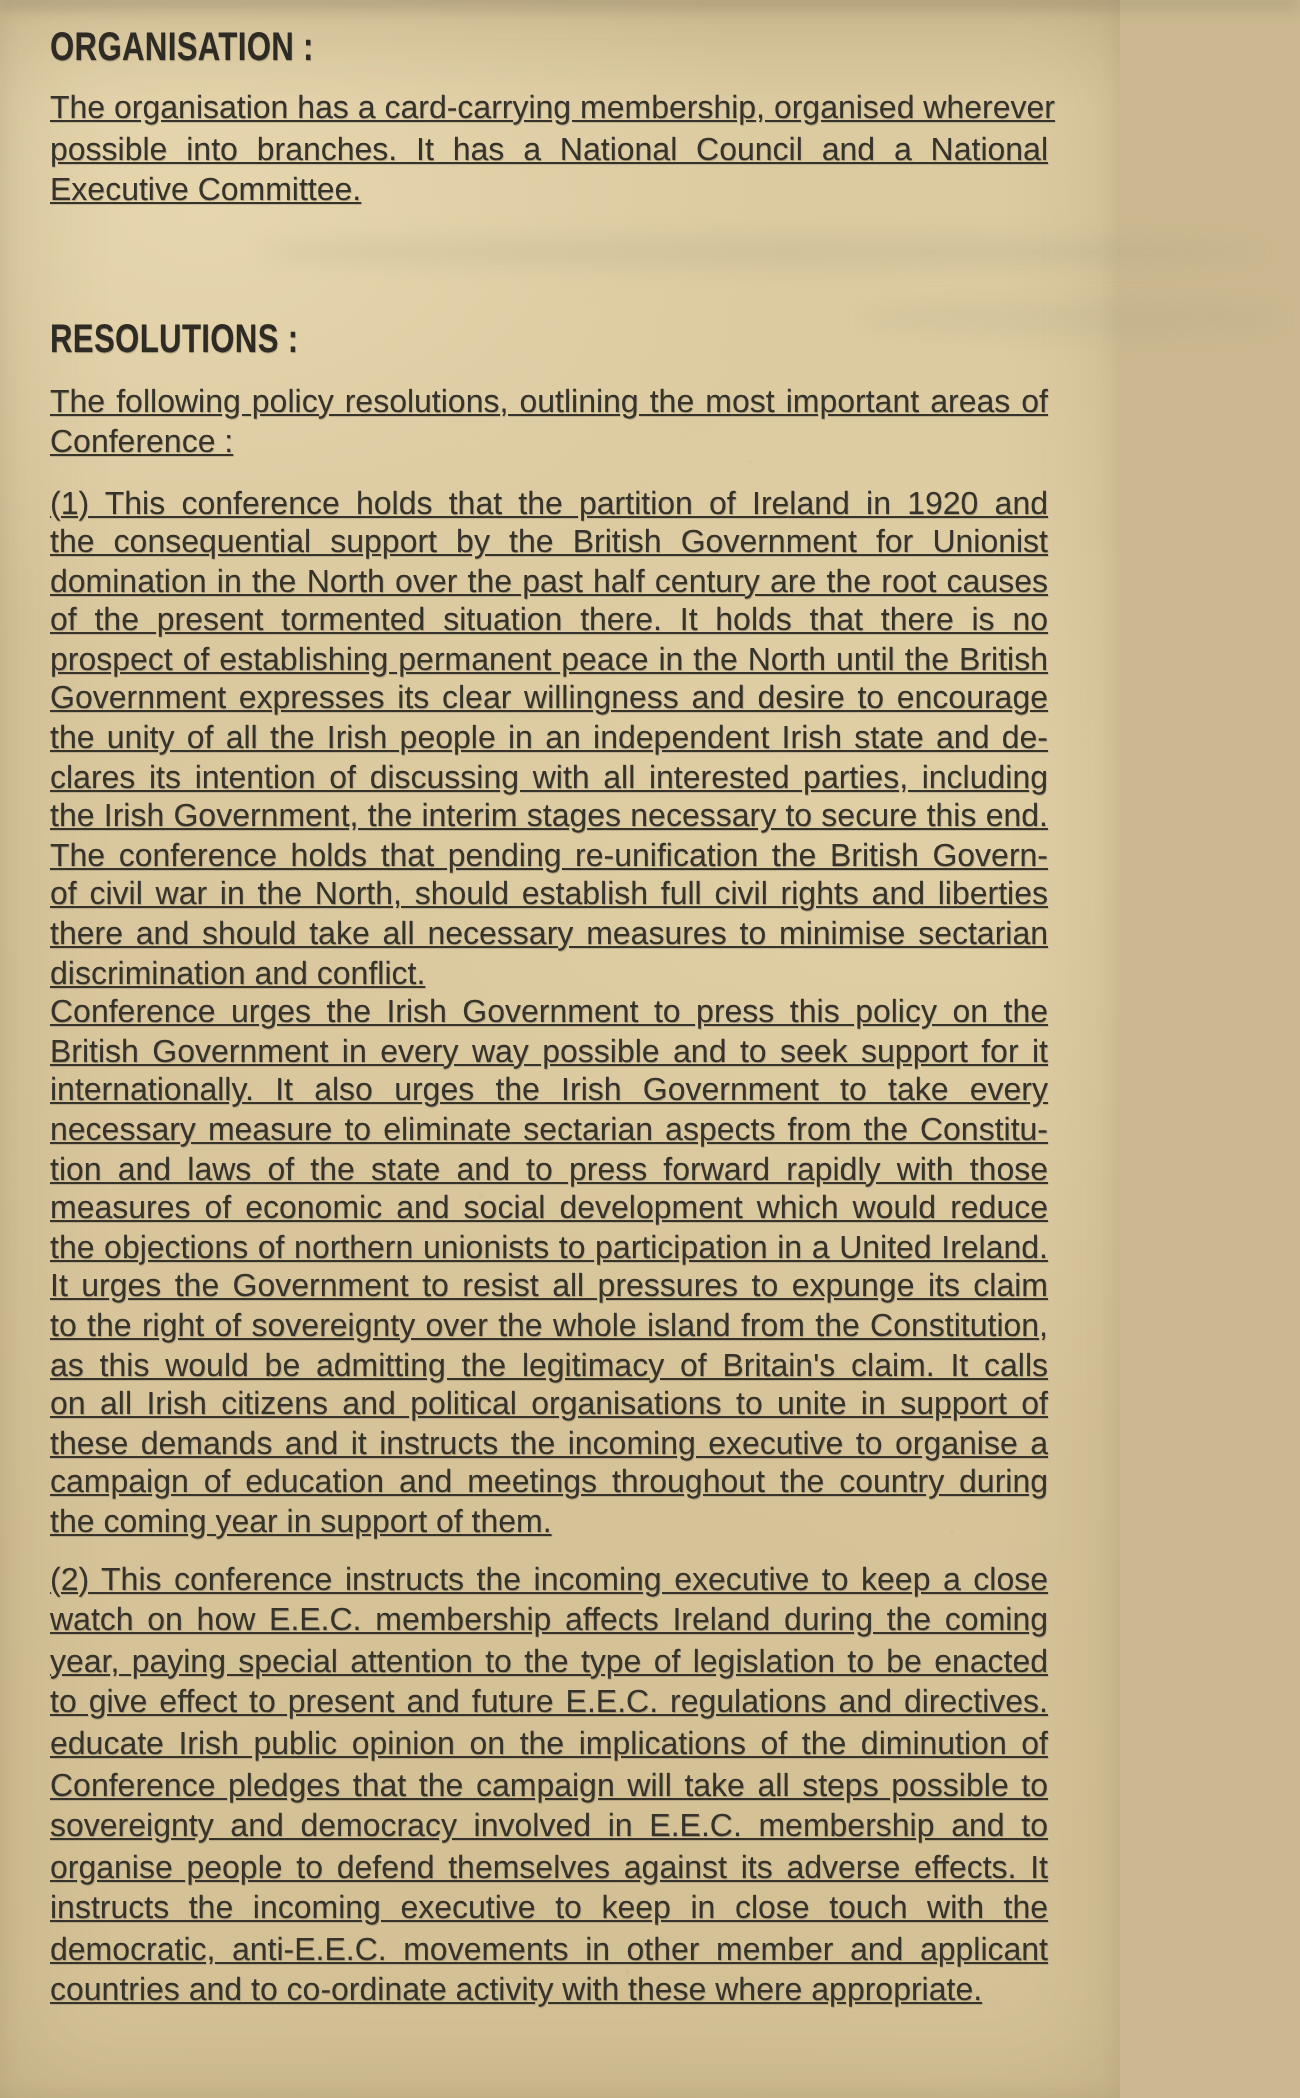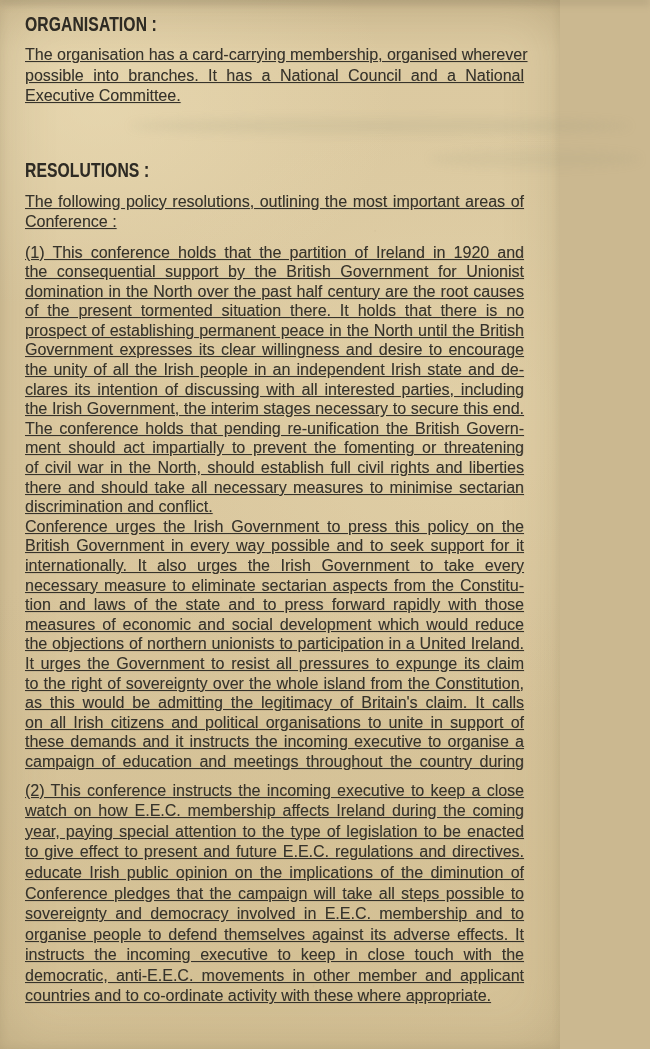--- a/index.html
+++ b/index.html
@@ -99,40 +99,40 @@
       <div class="line">(1)  This conference holds that the partition of Ireland in 1920 and</div>
       <div class="line">the consequential support by the British Government for Unionist</div>
       <div class="line">domination in the North over the past half century are the root causes</div>
       <div class="line">of the present tormented situation there.  It holds that there is no</div>
       <div class="line">prospect of establishing permanent peace in the North until the British</div>
       <div class="line">Government expresses its clear willingness and desire to encourage</div>
       <div class="line">the unity of all the Irish people in an independent Irish state and de-</div>
       <div class="line">clares its intention of discussing with all interested parties, including</div>
       <div class="line">the Irish Government, the interim stages necessary to secure this end.</div>
       <div class="line">The conference holds that pending re-unification the British Govern-</div>
-      <div class="line">ment should act impartially to prevent the fomenting or threatening</div>
       <div class="line">of civil war in the North, should establish full civil rights and liberties</div>
       <div class="line">there and should take all necessary measures to minimise sectarian</div>
       <div class="line last">discrimination and conflict.</div>
     </div>
 
   <div class="para" id="para-resolution-1b">
       <div class="line">Conference urges the Irish Government to press this policy on the</div>
       <div class="line">British Government in every way possible and to seek support for it</div>
       <div class="line">internationally.  It also urges the Irish Government to take every</div>
       <div class="line">necessary measure to eliminate sectarian aspects from the Constitu-</div>
       <div class="line">tion and laws of the state and to press forward rapidly with those</div>
       <div class="line">measures of economic and social development which would reduce</div>
       <div class="line">the objections of northern unionists to participation in a United Ireland.</div>
       <div class="line">It urges the Government to resist all pressures to expunge its claim</div>
       <div class="line">to the right of sovereignty over the whole island from the Constitution,</div>
       <div class="line">as this would be admitting the legitimacy of Britain's claim.  It calls</div>
       <div class="line">on all Irish citizens and political organisations to unite in support of</div>
       <div class="line">these demands and it instructs the incoming executive to organise a</div>
       <div class="line">campaign of education and meetings throughout the country during</div>
+      <div class="line last">the coming year in support of them.</div>
     </div>
 
   <div class="para" id="para-resolution-2">
       <div class="line">(2)  This conference instructs the incoming executive to keep a close</div>
       <div class="line">watch on how E.E.C. membership affects Ireland during the coming</div>
       <div class="line">year, paying special attention to the type of legislation to be enacted</div>
       <div class="line">to give effect to present and future E.E.C. regulations and directives.</div>
       <div class="line">educate Irish public opinion on the implications of the diminution of</div>
       <div class="line">Conference pledges that the campaign will take all steps possible to</div>
       <div class="line">sovereignty and democracy involved in E.E.C. membership and to</div>

